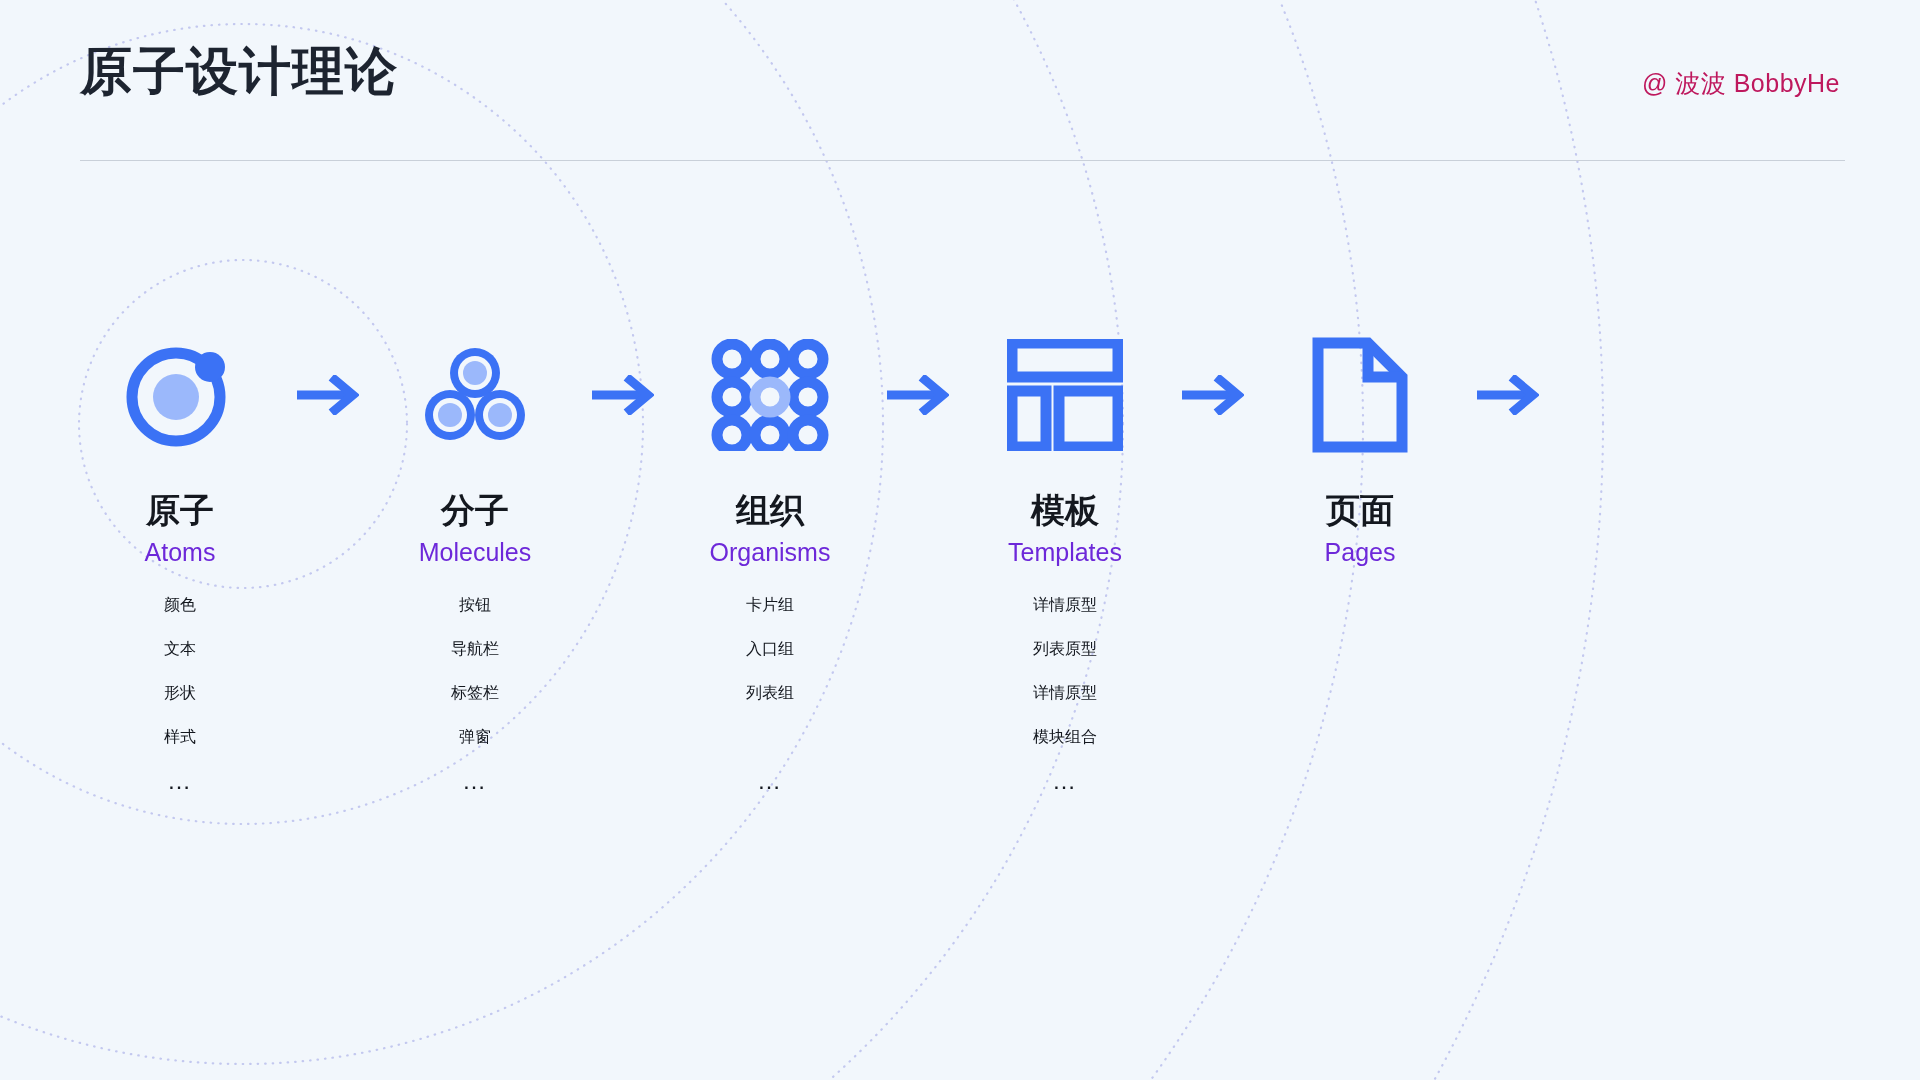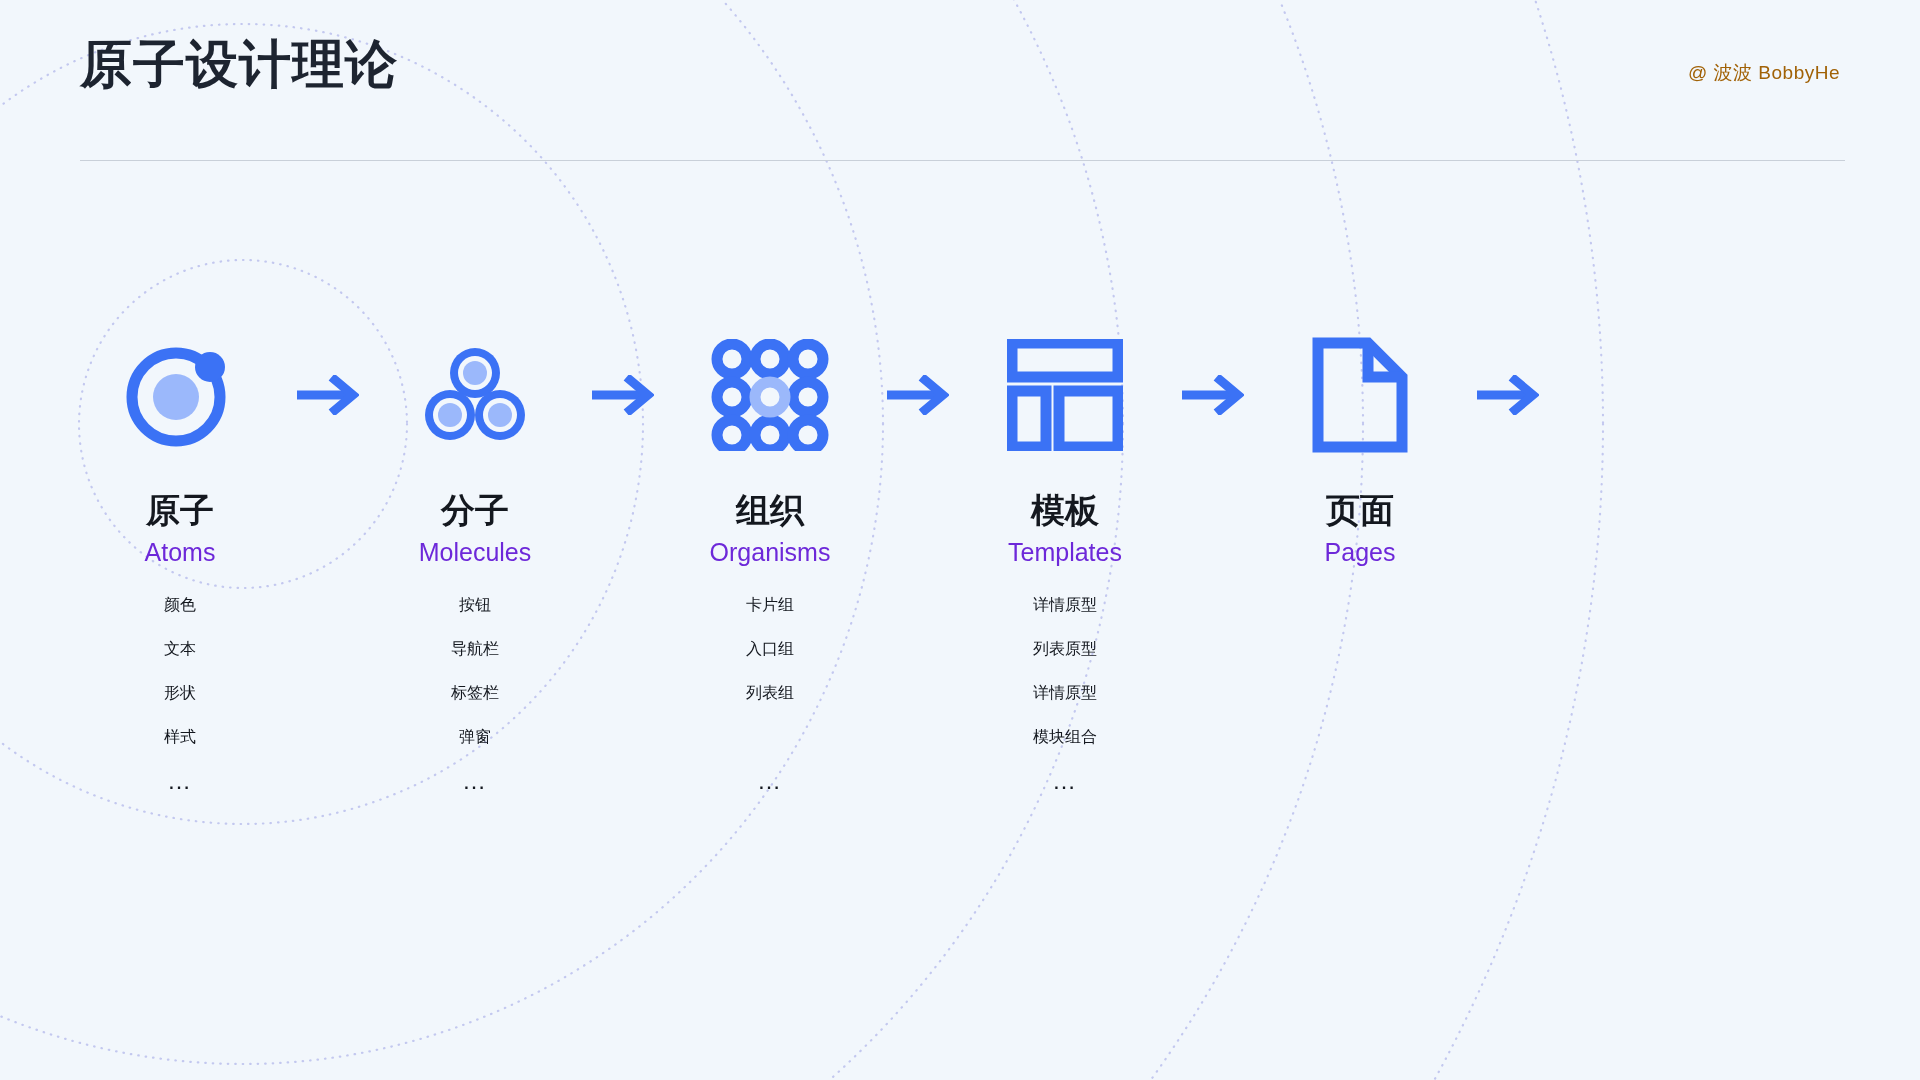--- a/index.html
+++ b/index.html
@@ -28,40 +28,40 @@
     left: 0; top: 0;
     width: 1920px;
     height: 1080px;
     pointer-events: none;
   }
 
   
   #header {
     position: absolute;
     left: 80px;
-    top: 12px;
+    top: 19px;
     width: 1760px;
     height: 110px;
   }
   #page-title {
     position: absolute;
     left: 0;
     top: 18px;
     font-size: 52px;
     font-weight: bold;
     color: #1d2430;
     letter-spacing: 1px;
     white-space: nowrap;
   }
   #author-credit {
     position: absolute;
     right: 0;
     top: 48px;
-    font-size: 19px;
-    color: #a16207;
+    font-size: 25px;
+    color: #be185d;
     white-space: nowrap;
     letter-spacing: .5px;
   }
   #header-divider {
     position: absolute;
     left: 80px;
     top: 160px;
     width: 1765px;
     height: 1px;
     background: #c9d0d9;

